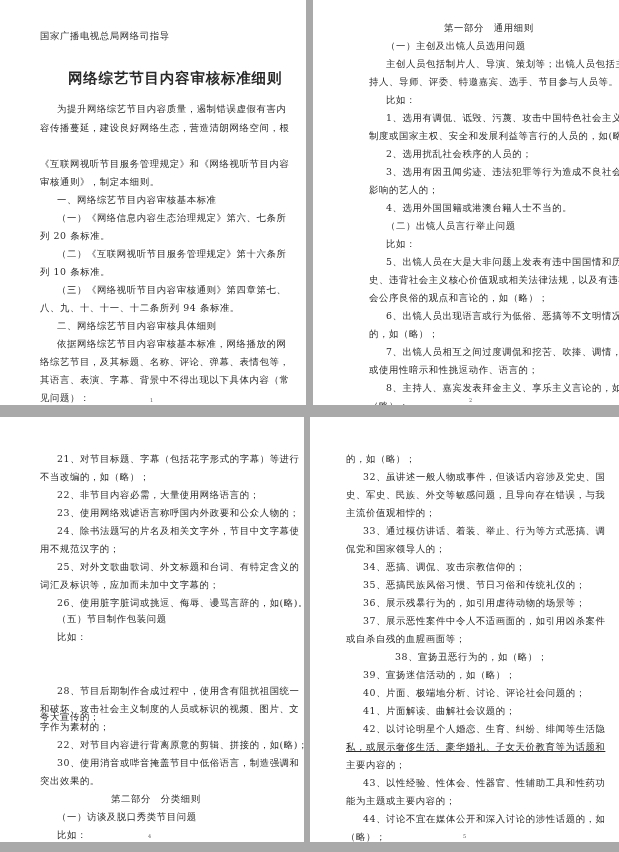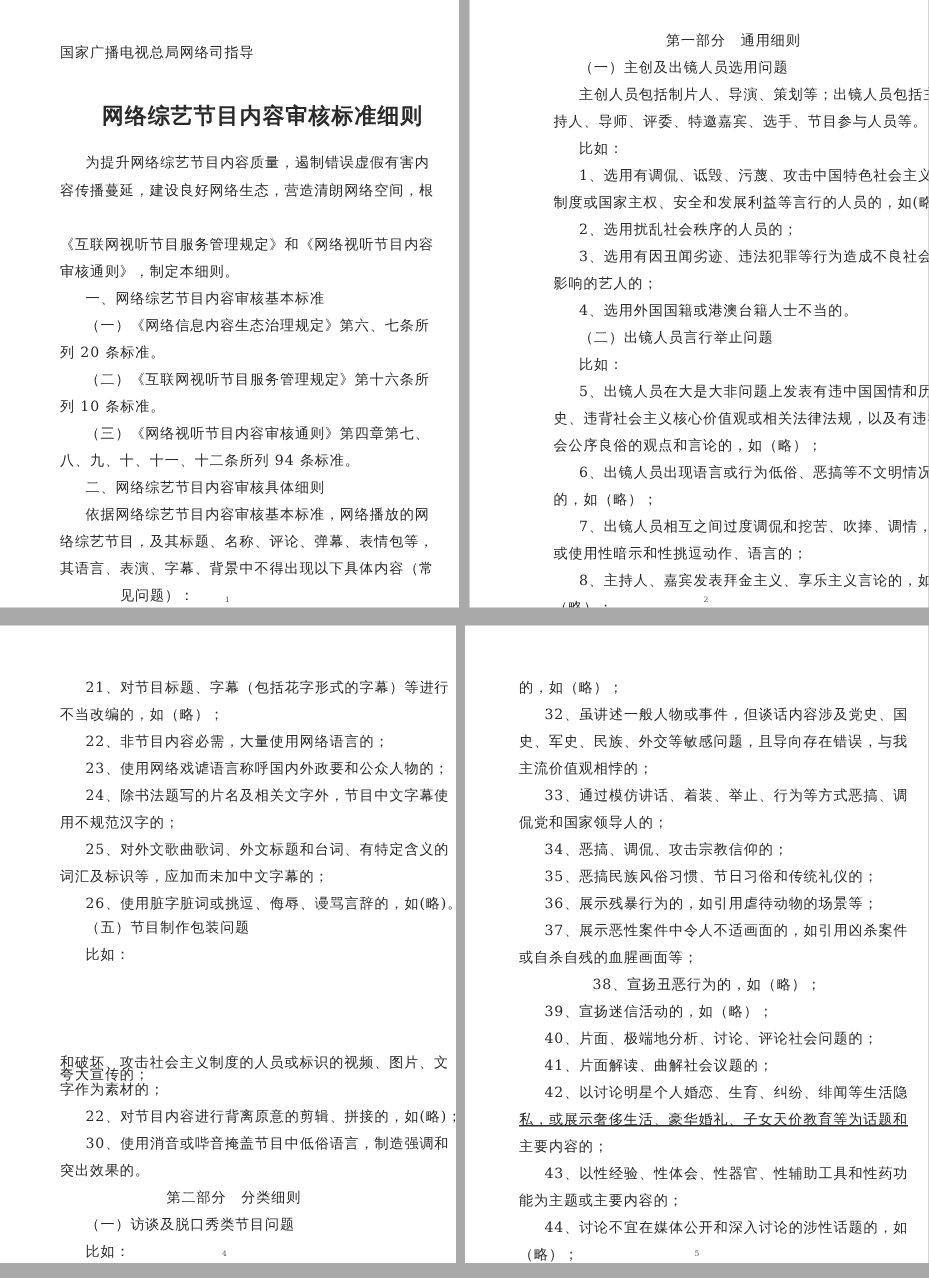--- a/index.html
+++ b/index.html
@@ -39,21 +39,21 @@
     <div class="line " style="left: 57px; top: 212px;">（一）《网络信息内容生态治理规定》第六、七条所</div>
     <div class="line " style="left: 40px; top: 230px;">列 20 条标准。</div>
     <div class="line " style="left: 57px; top: 248px;">（二）《互联网视听节目服务管理规定》第十六条所</div>
     <div class="line " style="left: 40px; top: 266px;">列 10 条标准。</div>
     <div class="line " style="left: 57px; top: 284px;">（三）《网络视听节目内容审核通则》第四章第七、</div>
     <div class="line " style="left: 40px; top: 302px;">八、九、十、十一、十二条所列 94 条标准。</div>
     <div class="line bold" style="left: 57px; top: 320px;">二、网络综艺节目内容审核具体细则</div>
     <div class="line " style="left: 57px; top: 338px;">依据网络综艺节目内容审核基本标准，网络播放的网</div>
     <div class="line " style="left: 40px; top: 356px;">络综艺节目，及其标题、名称、评论、弹幕、表情包等，</div>
     <div class="line " style="left: 40px; top: 374px;">其语言、表演、字幕、背景中不得出现以下具体内容（常</div>
-    <div class="line " style="left: 40px; top: 392px; margin-left: 40px;">见问题）：</div>
+    <div class="line " style="left: 40px; top: 392px;">见问题）：</div>
     <div class="pnum" style="left: 150px; top: 397px;">1</div>
   </div>
 <div class="page" id="p2">
     <div class="line bold" style="left: 131px; top: 22px;">第一部分　通用细则</div>
     <div class="line bold" style="left: 73px; top: 40px;">（一）主创及出镜人员选用问题</div>
     <div class="line " style="left: 73px; top: 58px;">主创人员包括制片人、导演、策划等；出镜人员包括主</div>
     <div class="line " style="left: 56px; top: 76px;">持人、导师、评委、特邀嘉宾、选手、节目参与人员等。</div>
     <div class="line " style="left: 73px; top: 94px;">比如：</div>
     <div class="line " style="left: 73px; top: 112px;">1、选用有调侃、诋毁、污蔑、攻击中国特色社会主义</div>
     <div class="line " style="left: 56px; top: 130px;">制度或国家主权、安全和发展利益等言行的人员的，如(略)；</div>
@@ -80,20 +80,21 @@
     <div class="line " style="left: 57px; top: 72px;">22、非节目内容必需，大量使用网络语言的；</div>
     <div class="line " style="left: 57px; top: 90px;">23、使用网络戏谑语言称呼国内外政要和公众人物的；</div>
     <div class="line " style="left: 57px; top: 108px;">24、除书法题写的片名及相关文字外，节目中文字幕使</div>
     <div class="line " style="left: 40px; top: 126px;">用不规范汉字的；</div>
     <div class="line " style="left: 57px; top: 144px;">25、对外文歌曲歌词、外文标题和台词、有特定含义的</div>
     <div class="line " style="left: 40px; top: 162px;">词汇及标识等，应加而未加中文字幕的；</div>
     <div class="line " style="left: 57px; top: 180px;">26、使用脏字脏词或挑逗、侮辱、谩骂言辞的，如(略)。</div>
     <div class="line bold" style="left: 57px; top: 196px;">（五）节目制作包装问题</div>
     <div class="line " style="left: 57px; top: 214px;">比如：</div>
     <div class="line " style="left: 40px; top: 250px; margin-top: 44px;">夸大宣传的；</div>
+    <div class="line " style="left: 57px; top: 268px;">28、节目后期制作合成过程中，使用含有阻扰祖国统一</div>
     <div class="line " style="left: 40px; top: 286px;">和破坏、攻击社会主义制度的人员或标识的视频、图片、文</div>
     <div class="line " style="left: 40px; top: 304px;">字作为素材的；</div>
     <div class="line " style="left: 57px; top: 322px;">22、对节目内容进行背离原意的剪辑、拼接的，如(略)；</div>
     <div class="line " style="left: 57px; top: 340px;">30、使用消音或哔音掩盖节目中低俗语言，制造强调和</div>
     <div class="line " style="left: 40px; top: 358px;">突出效果的。</div>
     <div class="line bold" style="left: 111px; top: 376px;">第二部分　分类细则</div>
     <div class="line bold" style="left: 57px; top: 394px;">（一）访谈及脱口秀类节目问题</div>
     <div class="line " style="left: 57px; top: 412px;">比如：</div>
     <div class="pnum" style="left: 148px; top: 416px;">4</div>
   </div>

